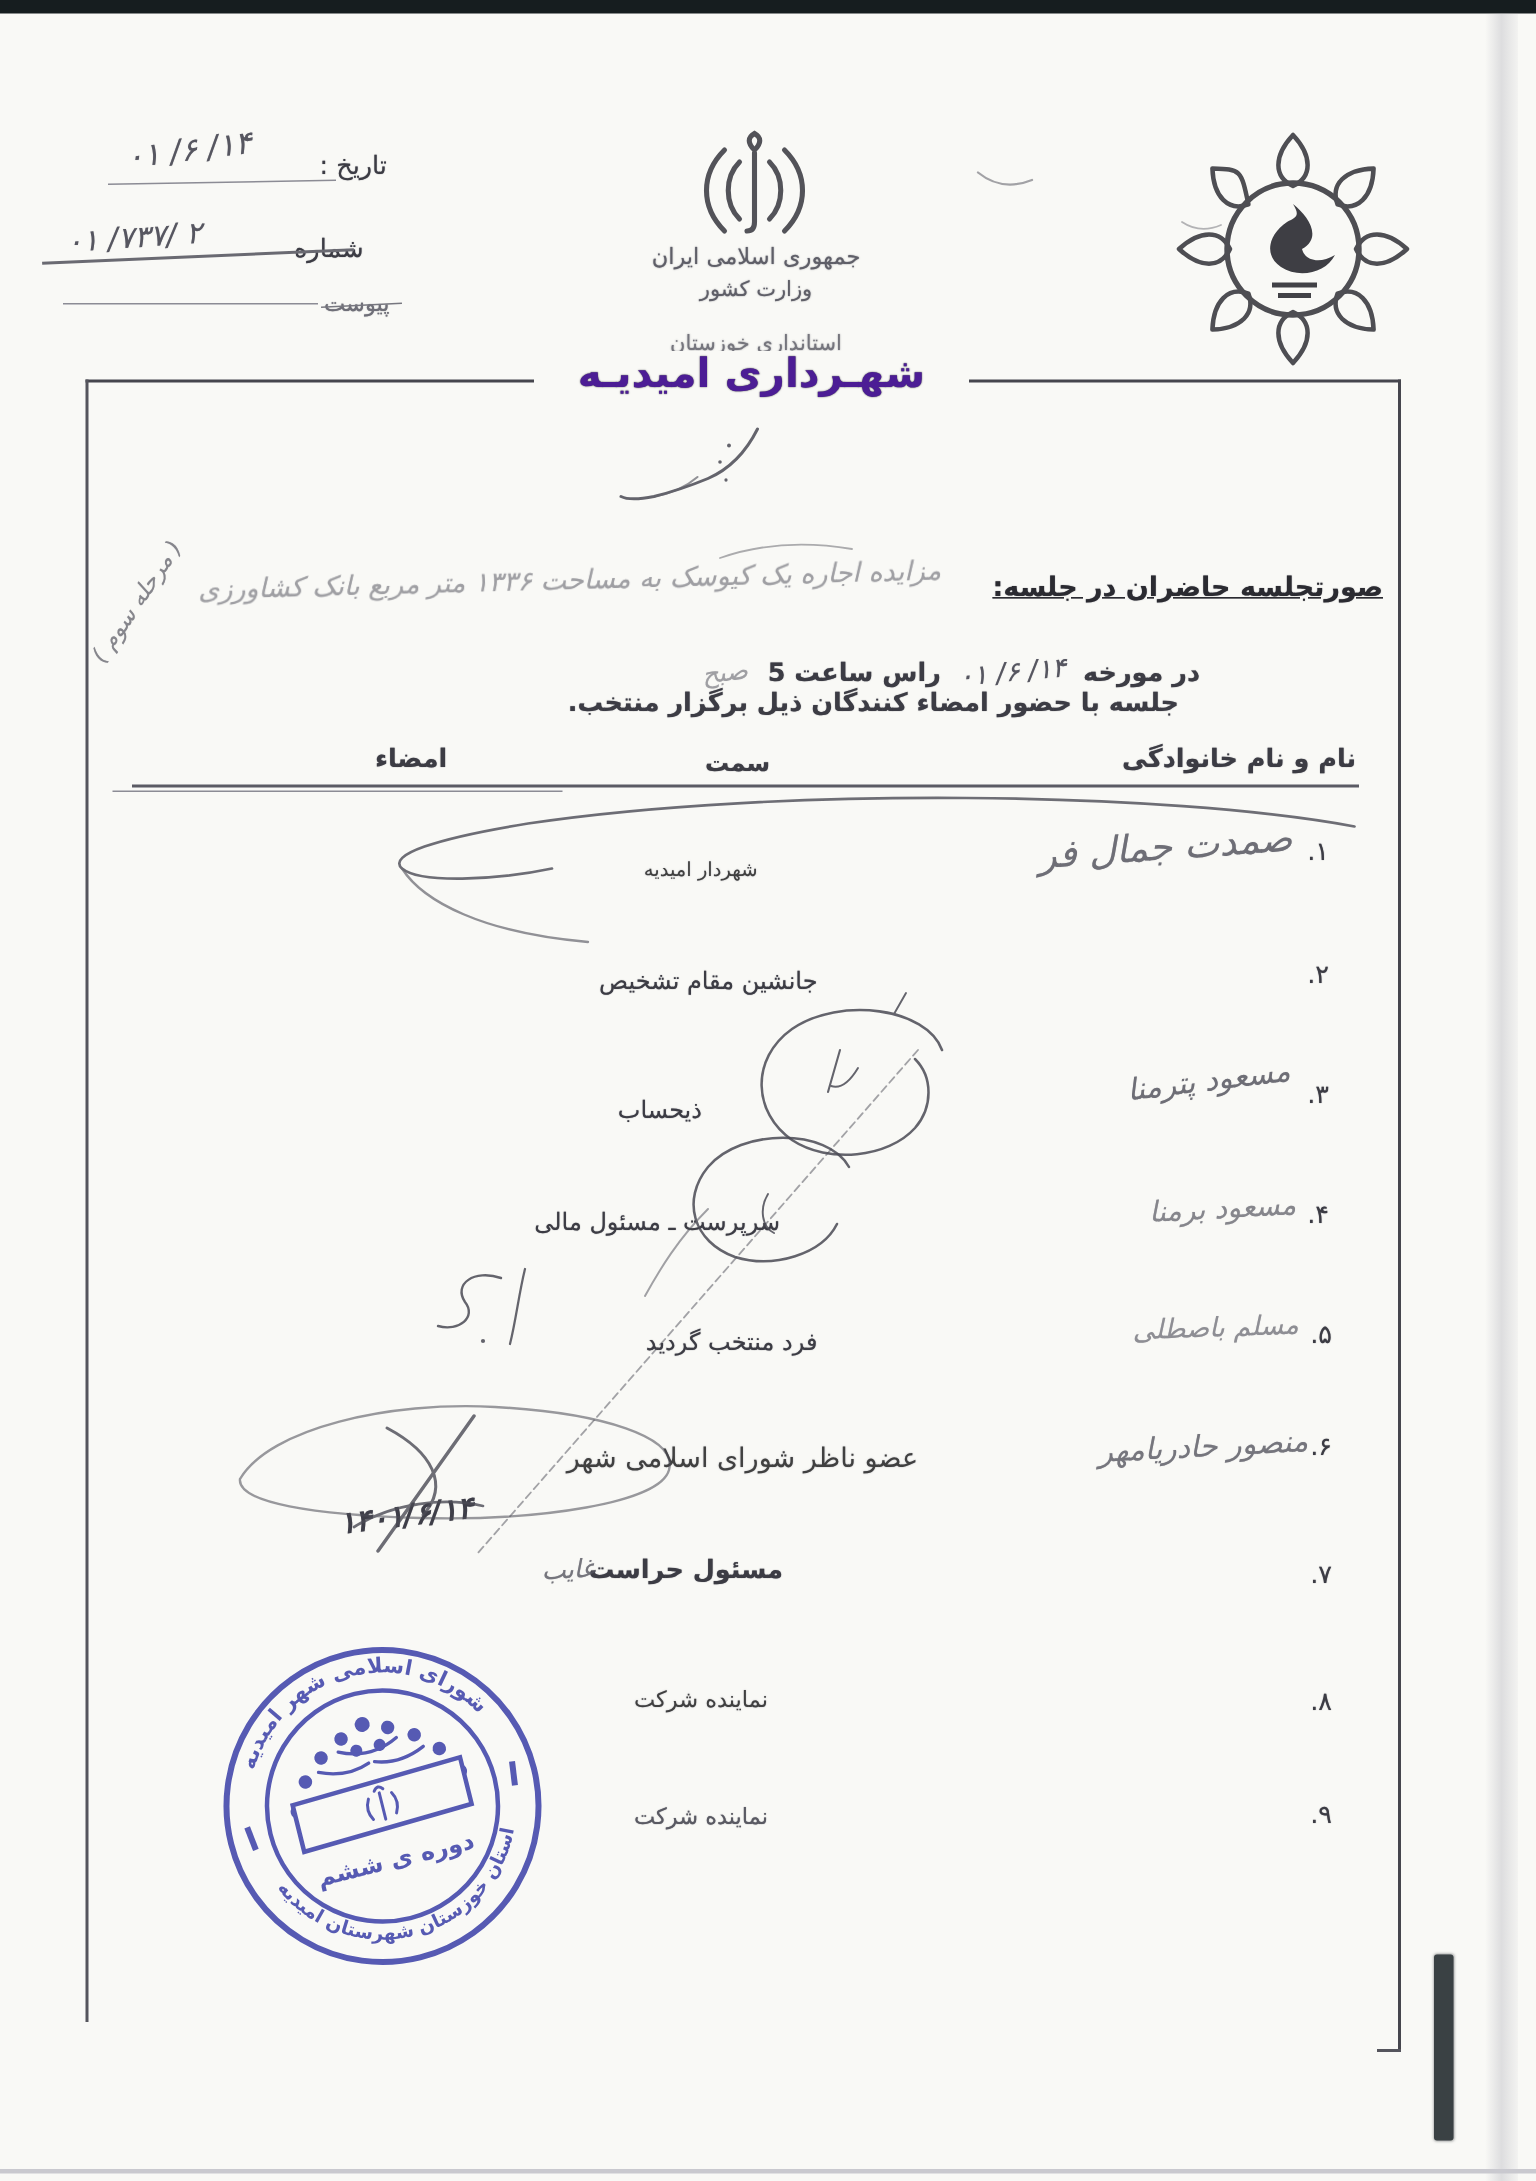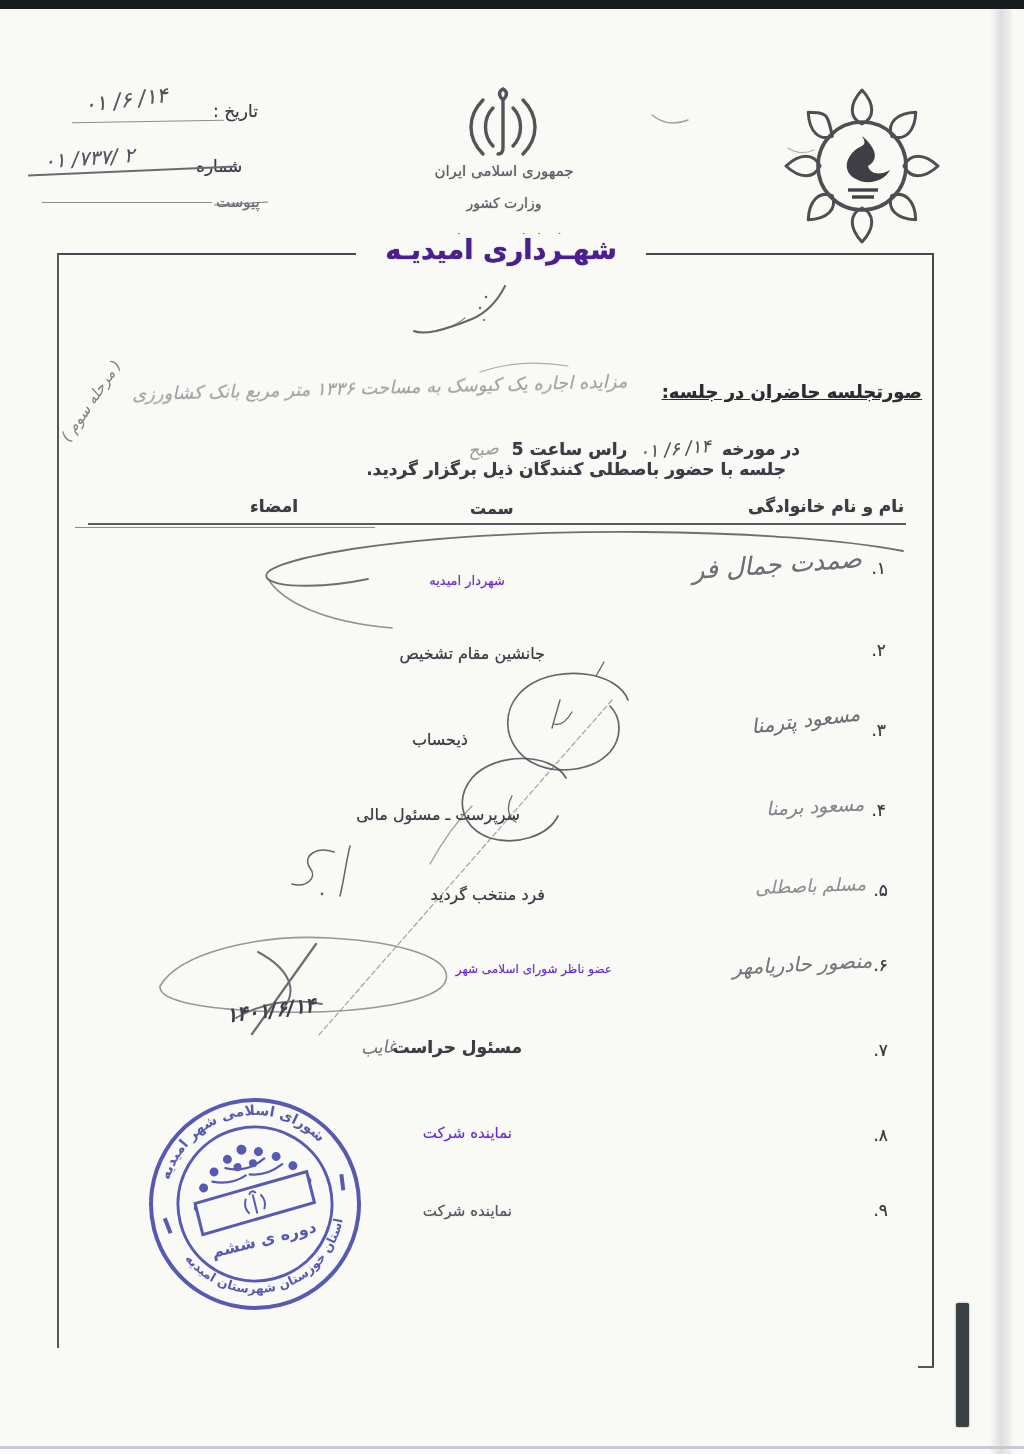--- a/index.html
+++ b/index.html
@@ -3,21 +3,21 @@
 <meta charset="utf-8">
 <style>
   html,body{margin:0;padding:0;background:#e9e9ea;}
   .page{
     position:relative;width:1024px;height:1454px;margin:0 auto;
     background:#f9f9f6;overflow:hidden;
     font-family:"DejaVu Sans",sans-serif;color:#3a3a40;direction:rtl;
   }
   .abs{position:absolute;}
   .printed{color:#3c3c44;text-shadow:0 0 .7px rgba(70,70,80,.75);white-space:nowrap;}
-  .faint{color:#6d28d9;text-shadow:0 0 1px rgba(140,140,150,.7);}
+  .faint{color:#404040;text-shadow:0 0 1px rgba(140,140,150,.7);}
   .hw{color:#565660;white-space:nowrap;text-shadow:0 0 .5px rgba(90,90,100,.55);
       font-style:italic;letter-spacing:.5px;}
   .hw-name{font-size:21px;opacity:.85;}
   .rule{background:#5b5b64;height:2px;}
   .thinrule{background:#8c8c95;height:1px;}
   svg{display:block;}
   .noselect{user-select:none;}
 </style>
 </head>
 <body>
@@ -47,21 +47,21 @@
       <path d="M48 16 L48 62 q 0 6 -5 6"></path>
       <path d="M38 22 C 28 32 28 50 38 60"></path>
       <path d="M58 22 C 68 32 68 50 58 60"></path>
       <path d="M28 14 C 12 30 12 52 28 68"></path>
       <path d="M68 14 C 84 30 84 52 68 68"></path>
     </g>
   </svg>
 
   <div class="abs" style="left:392px;top:162px;width:224px;text-align:center;color:#5f5f68;">
     <div style="font-size:15px;text-shadow:0 0 1px rgba(95,95,105,.8);">جمهوری اسلامی ایران</div>
-    <div style="font-size:14px;margin-top:15px;text-shadow:0 0 1px rgba(95,95,105,.8);">وزارت کشور</div>
+    <div style="font-size:14px;margin-top:5px;text-shadow:0 0 1px rgba(95,95,105,.8);">وزارت کشور</div>
     <div style="font-size:14px;margin-top:20px;text-shadow:0 0 1.2px rgba(95,95,105,.85);opacity:.85;">استانداری خوزستان</div>
   </div>
 
   <svg class="abs" style="left:778px;top:86px;" width="168" height="160" viewBox="-84 -80 168 160">
     <g fill="none" stroke="#3c3c42" stroke-width="3" stroke-linejoin="round" opacity=".9">
       <g id="petals">
         <path d="M0 -76 C -13 -62 -13 -48 0 -42 C 13 -48 13 -62 0 -76 Z" transform="rotate(0)"></path>
         <path d="M0 -76 C -13 -62 -13 -48 0 -42 C 13 -48 13 -62 0 -76 Z" transform="rotate(45)"></path>
         <path d="M0 -76 C -13 -62 -13 -48 0 -42 C 13 -48 13 -62 0 -76 Z" transform="rotate(90)"></path>
         <path d="M0 -76 C -13 -62 -13 -48 0 -42 C 13 -48 13 -62 0 -76 Z" transform="rotate(135)"></path>
@@ -90,21 +90,21 @@
   <span class="abs printed" style="left:692px;top:381px;width:230px;font-size:18px;font-weight:bold;color:#2b2b31;text-decoration:underline;">صورتجلسه حاضران در جلسه:</span>
   <span class="abs hw" style="left:132px;top:376px;width:556px;font-size:18px;opacity:.55;transform:rotate(-1.5deg);
                text-align:left;filter:blur(.3px);">مزایده اجاره یک کیوسک به مساحت ۱۳۳۶ متر مربع بانک کشاورزی</span>
   <span class="abs hw" style="left:44px;top:392px;font-size:15px;transform:rotate(-56deg);opacity:.7;">( مرحله سوم )</span>
 
   <div class="abs" style="left:170px;top:438px;width:630px;text-align:right;font-size:17px;">
     <span class="printed" style="font-weight:bold;">در مورخه</span>
     <span class="hw" style="display:inline-block;transform:rotate(-5deg);font-size:18px;margin:0 6px;">۱۴/ ۶/ ۰۱</span>
     <span class="printed" style="font-weight:bold;">راس ساعت 5</span>
     <span class="hw" style="display:inline-block;transform:rotate(-6deg);opacity:.55;margin:0 8px;">صبح</span>
-    <span class="printed" style="font-weight:bold;margin-right:14px;">جلسه با حضور باصطلی کنندگان ذیل برگزار گردید.</span>
+    <span class="printed" style="font-weight:bold;margin-right:14px;">جلسه با حضور امضاء کنندگان ذیل برگزار منتخب.</span>
   </div>
 
   <span class="abs printed" style="left:748px;top:496px;width:160px;font-size:17px;font-weight:bold;text-align:left;">نام و نام خانوادگی</span>
   <span class="abs printed" style="left:470px;top:499px;font-size:16px;font-weight:bold;">سمت</span>
   <span class="abs printed" style="left:250px;top:496px;font-size:17px;font-weight:bold;">امضاء</span>
   <div class="abs rule" style="left:88px;top:523px;width:818px;"></div>
   <div class="abs thinrule" style="left:75px;top:527px;width:300px;"></div>
 
   <div class="abs" style="left:0;top:540px;width:1024px;height:80px;">
     <span class="abs printed" style="right:138px;top:18px;font-size:17px;">۱.</span>
@@ -126,21 +126,21 @@
     <span class="abs printed" style="right:504px;top:20px;font-size:16px;">سرپرست ـ مسئول مالی</span>
   </div>
   <div class="abs" style="left:0;top:865px;width:1024px;height:75px;">
     <span class="abs printed" style="right:136px;top:15px;font-size:17px;">۵.</span>
     <span class="abs hw hw-name" style="right:158px;top:10px;font-size:18px;transform:rotate(-2deg);opacity:.65;">مسلم باصطلی</span>
     <span class="abs printed" style="right:479px;top:20px;font-size:16px;">فرد منتخب گردید</span>
   </div>
   <div class="abs" style="left:0;top:940px;width:1024px;height:90px;">
     <span class="abs printed" style="right:136px;top:15px;font-size:17px;">۶.</span>
     <span class="abs hw hw-name" style="right:152px;top:12px;font-size:20px;transform:rotate(-3deg);opacity:.8;">منصور حادریامهر</span>
-    <span class="abs printed faint" style="right:412px;top:22px;font-size:12px;">عضو ناظر شورای اسلامی شهر</span>
+    <span class="abs printed faint" style="right:412px;top:22px;font-size:18px;">عضو ناظر شورای اسلامی شهر</span>
     <span class="abs hw" style="left:226px;top:58px;font-size:20px;font-weight:bold;transform:rotate(-7deg);color:#3e3e48;">۱۴۰۱/۶/۱۴</span>
   </div>
   <div class="abs" style="left:0;top:1025px;width:1024px;height:70px;">
     <span class="abs printed" style="right:136px;top:15px;font-size:17px;">۷.</span>
     <span class="abs printed" style="right:502px;top:12px;font-size:17px;font-weight:bold;">مسئول حراست</span>
     <span class="abs hw" style="right:628px;top:12px;font-size:17px;transform:rotate(-3deg);opacity:.8;">غایب</span>
   </div>
   <div class="abs" style="left:0;top:1110px;width:1024px;height:70px;">
     <span class="abs printed" style="right:136px;top:15px;font-size:17px;">۸.</span>
     <span class="abs printed faint" style="right:512px;top:14px;font-size:15px;">نماینده شرکت</span>

